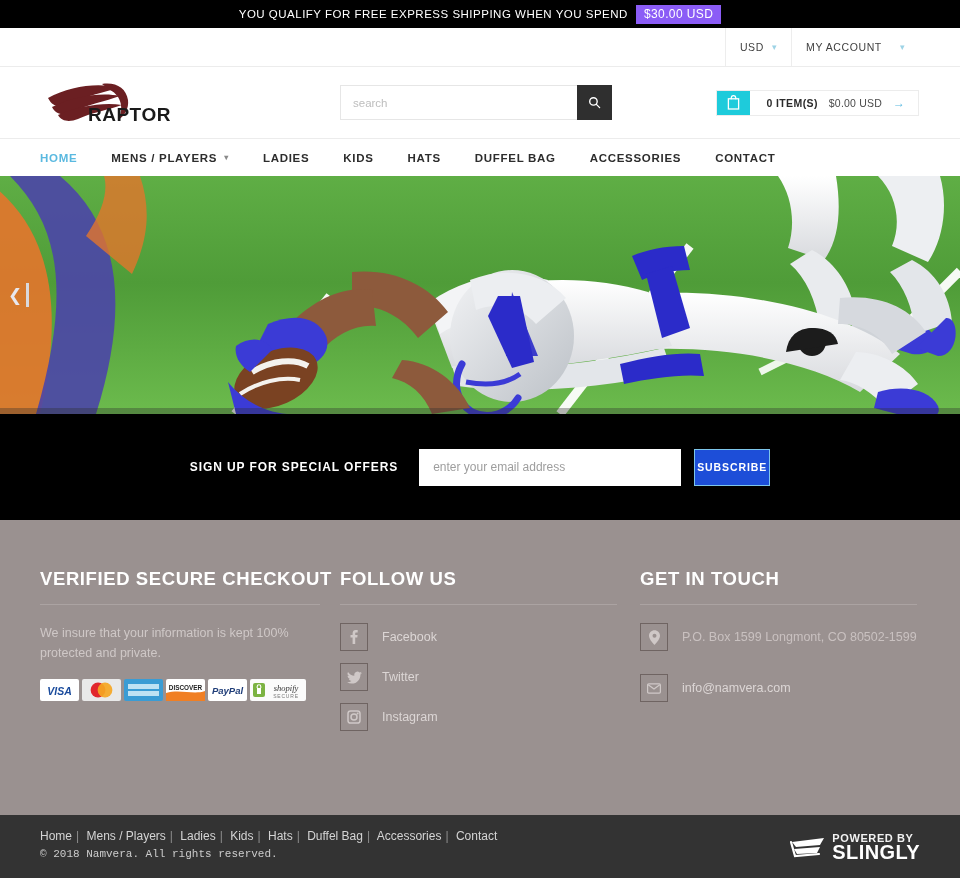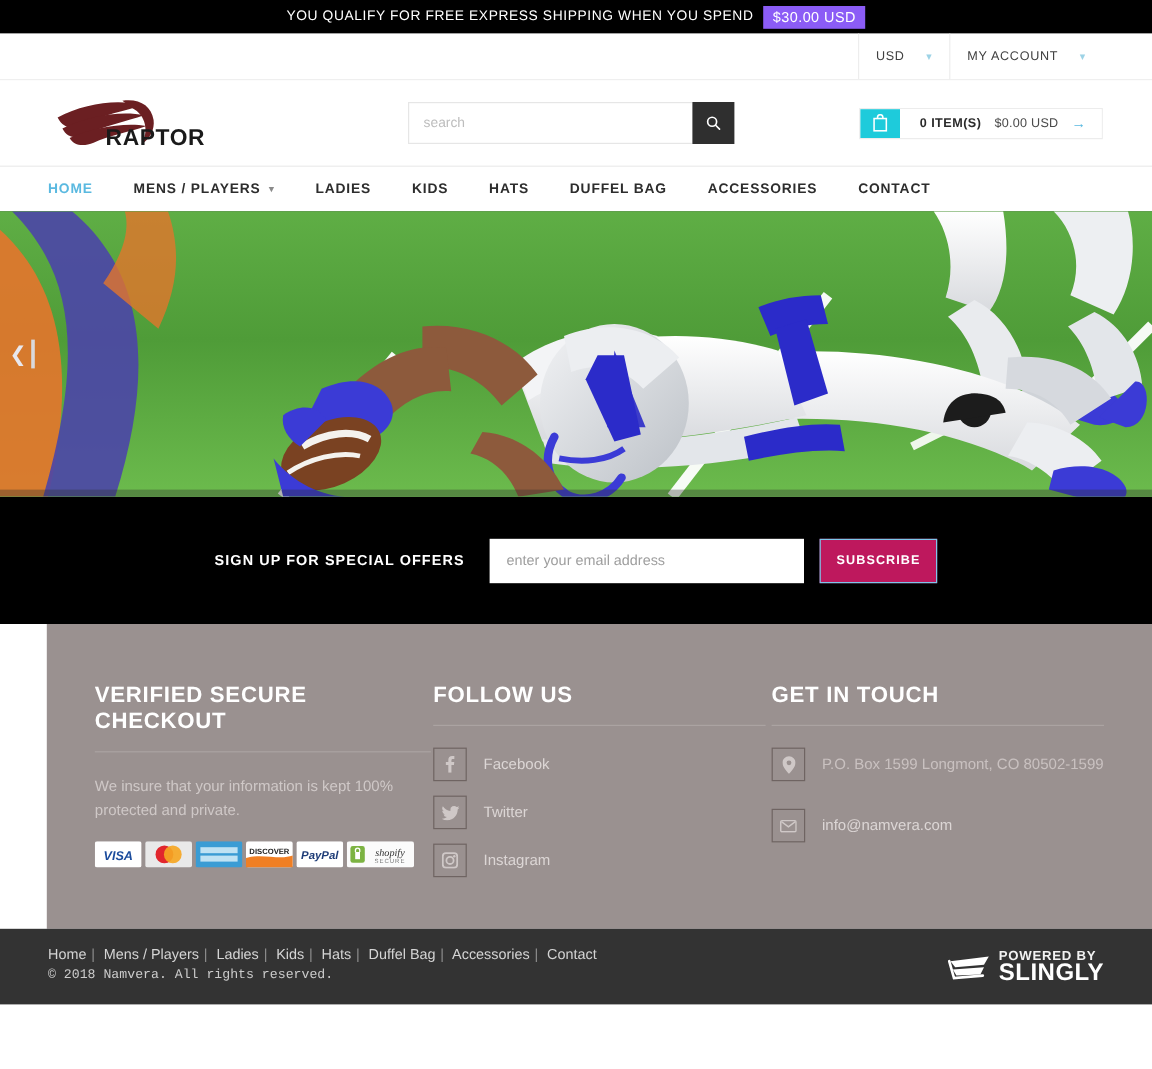--- a/index.html
+++ b/index.html
@@ -25,21 +25,21 @@
     padding: 2px 8px 3px; margin-left: 8px; letter-spacing: .4px;
     display: inline-block; line-height: 14px;
   }
 
   
   .utility-bar {
     height: 39px; background: #ffffff; border-bottom: 1px solid #ececec;
     display: flex; justify-content: flex-end; align-items: stretch;
   }
   .util-cell {
-    display: flex; align-items: center; gap: 18px;
+    display: flex; align-items: center; gap: 8px;
     padding: 0 14px; border-left: 1px solid #ededed;
     font-size: 10.5px; color: #404040; letter-spacing: .6px;
     cursor: pointer; white-space: nowrap;
   }
   .util-cell.acct { padding-right: 22px; gap: 18px; }
   .util-cell:last-child { border-right: 1px solid #ededed; }
   .chev { color: #9dd3e6; font-size: 9px; line-height: 1; }
   .util-spacer { width: 33px; }
 
   
@@ -120,30 +120,30 @@
     font-size: 12px; font-weight: bold; color: #ffffff;
     letter-spacing: .9px; text-transform: uppercase; margin-right: 21px;
   }
   .nl-input {
     width: 262px; height: 37px; border: none; background: #fff;
     padding: 0 14px; font-size: 12px; color: #555; outline: none;
     font-family: "Liberation Sans", sans-serif;
   }
   .nl-input::placeholder { color: #9e9e9e; }
   .nl-btn {
-    width: 98px; height: 37px; background: #be185d; border: 1px solid #7ec6ea;
+    width: 76px; height: 37px; background: #1d4ed8; border: 1px solid #7ec6ea;
     color: #fff; font-size: 10.5px; font-weight: bold; letter-spacing: .9px;
     text-transform: uppercase; cursor: pointer; margin-left: 13px;
     font-family: "Liberation Sans", sans-serif;
   }
 
   
   .footer {
-    background: #9a9190; height: 254px; padding: 48px 40px 0;
-    display: flex; gap: 0; margin-left: 39px;
+    background: #9a9190; height: 295px; padding: 48px 40px 0;
+    display: flex; gap: 0;
   }
   .fcol { }
   .fcol-1 { width: 300px; }
   .fcol-2 { width: 300px; }
   .fcol-3 { width: 280px; }
   .fcol-head {
     font-size: 18.5px; font-weight: bold; color: #ffffff;
     letter-spacing: .6px; text-transform: uppercase; padding-bottom: 14px;
   }
   .fcol-rule { height: 1px; background: #aba3a2; width: 280px; margin-bottom: 18px; }

